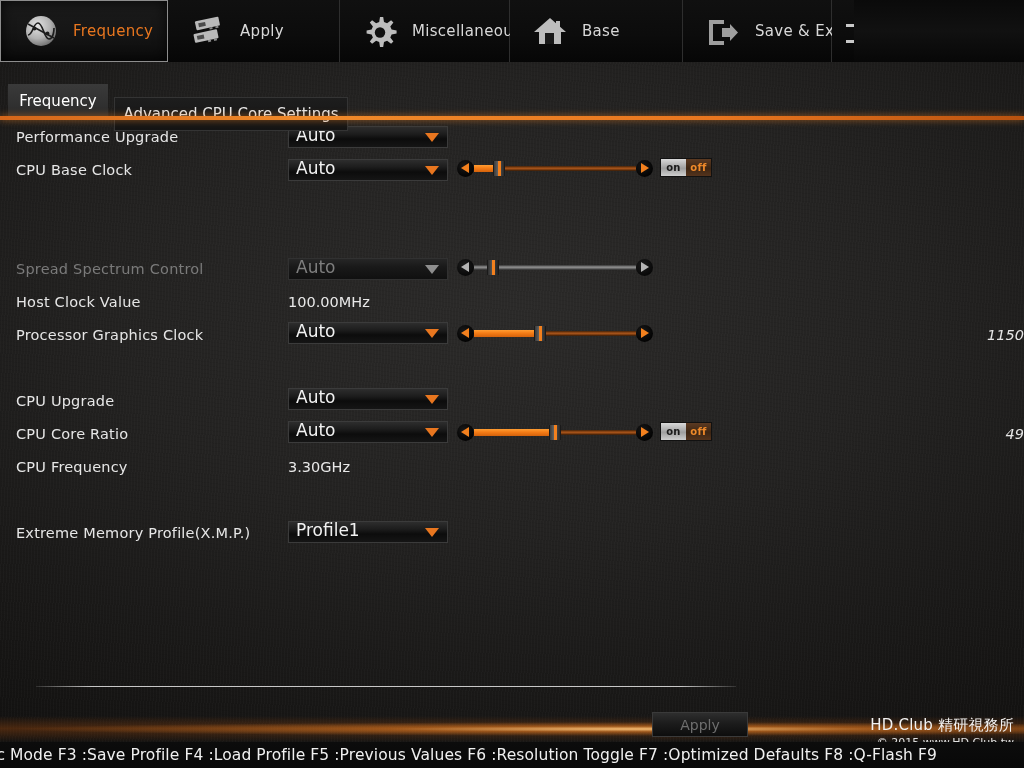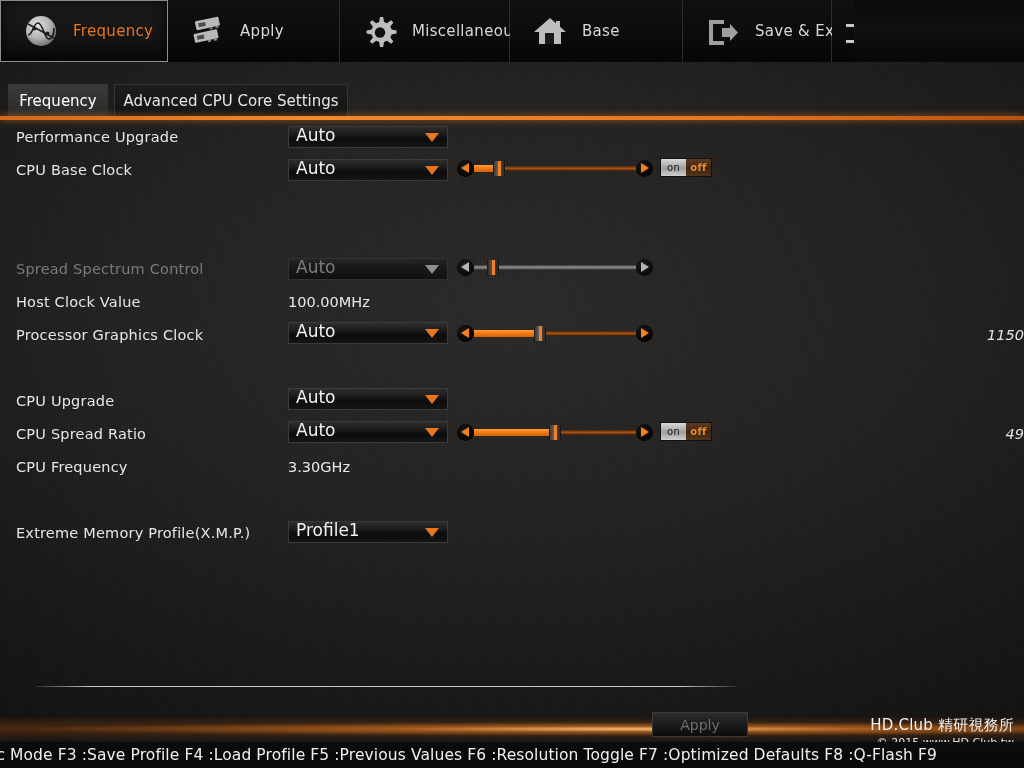--- a/index.html
+++ b/index.html
@@ -74,20 +74,21 @@
     font-size: 15px; color: #e3e3e3; white-space: nowrap;
   }
   .subtab.active {
     background: linear-gradient(180deg, #3a3a3a 0%, #2a2a2a 100%);
     color: #ffffff;
   }
   .subtab.inactive {
     background: linear-gradient(180deg, #1d1d1d 0%, #141414 100%);
     border: 1px solid #343434;
     color: #e6e6e6;
+    margin-top: 13px;
   }
   #tab-underline {
     position: absolute; top: 54px; left: 0; width: 1024px; height: 4px;
     background: linear-gradient(90deg, #d4661a 0%, #f08a2a 30%, #e8761f 70%, #b9520f 100%);
     box-shadow: 0 0 7px rgba(240,130,35,0.65);
   }
 
   
   #content { position: absolute; top: 118px; left: 0; width: 1024px; height: 580px; z-index: 3; }
   .row { position: absolute; left: 0; width: 1024px; height: 30px; display: flex; align-items: center; }
@@ -173,21 +174,21 @@
   }
   .slider.off .sl-knob { background: linear-gradient(90deg, #2e2e2e 0%, #4e4e4e 35%, #222 100%); }
 
   
   .toggle {
     position: absolute; top: 3px; height: 19px; width: 52px;
     display: flex; border: 1px solid #111; background: #0e0e0e;
   }
   .toggle .seg {
     flex: 1 1 50%; display: flex; align-items: center; justify-content: center;
-    font-size: 10px; letter-spacing: .3px;
+    font-size: 10px; letter-spacing: .3px; font-weight: bold;
   }
   .toggle .seg.on {
     background: linear-gradient(180deg, #d9d9d9 0%, #9f9f9f 55%, #cfcfcf 100%);
     color: #1a1a1a;
   }
   .toggle .seg.off {
     background: linear-gradient(180deg, #5c3a22 0%, #3d2614 55%, #54331c 100%);
     color: #f08a2a; font-weight: bold;
   }
 
@@ -406,21 +407,21 @@
 
     <div class="row" style="top:268px">
       <span class="row-label">CPU Upgrade</span>
       <div class="dd" style="left:288px; top:2px; width:160px">
         <span class="dd-text">Auto</span>
         <span class="dd-arrow"></span>
       </div>
     </div>
 
     <div class="row" style="top:301px">
-      <span class="row-label">CPU Spread Ratio</span>
+      <span class="row-label">CPU Core Ratio</span>
       <span class="row-num" style="width:280px">49</span>
       <div class="dd" style="left:288px; top:2px; width:160px">
         <span class="dd-text">Auto</span>
         <span class="dd-arrow"></span>
       </div>
       <div class="slider" style="left:457px; width:196px">
         <span class="sl-arrow left">
             <i class="tri"></i>
           </span>
         <span class="sl-track">

